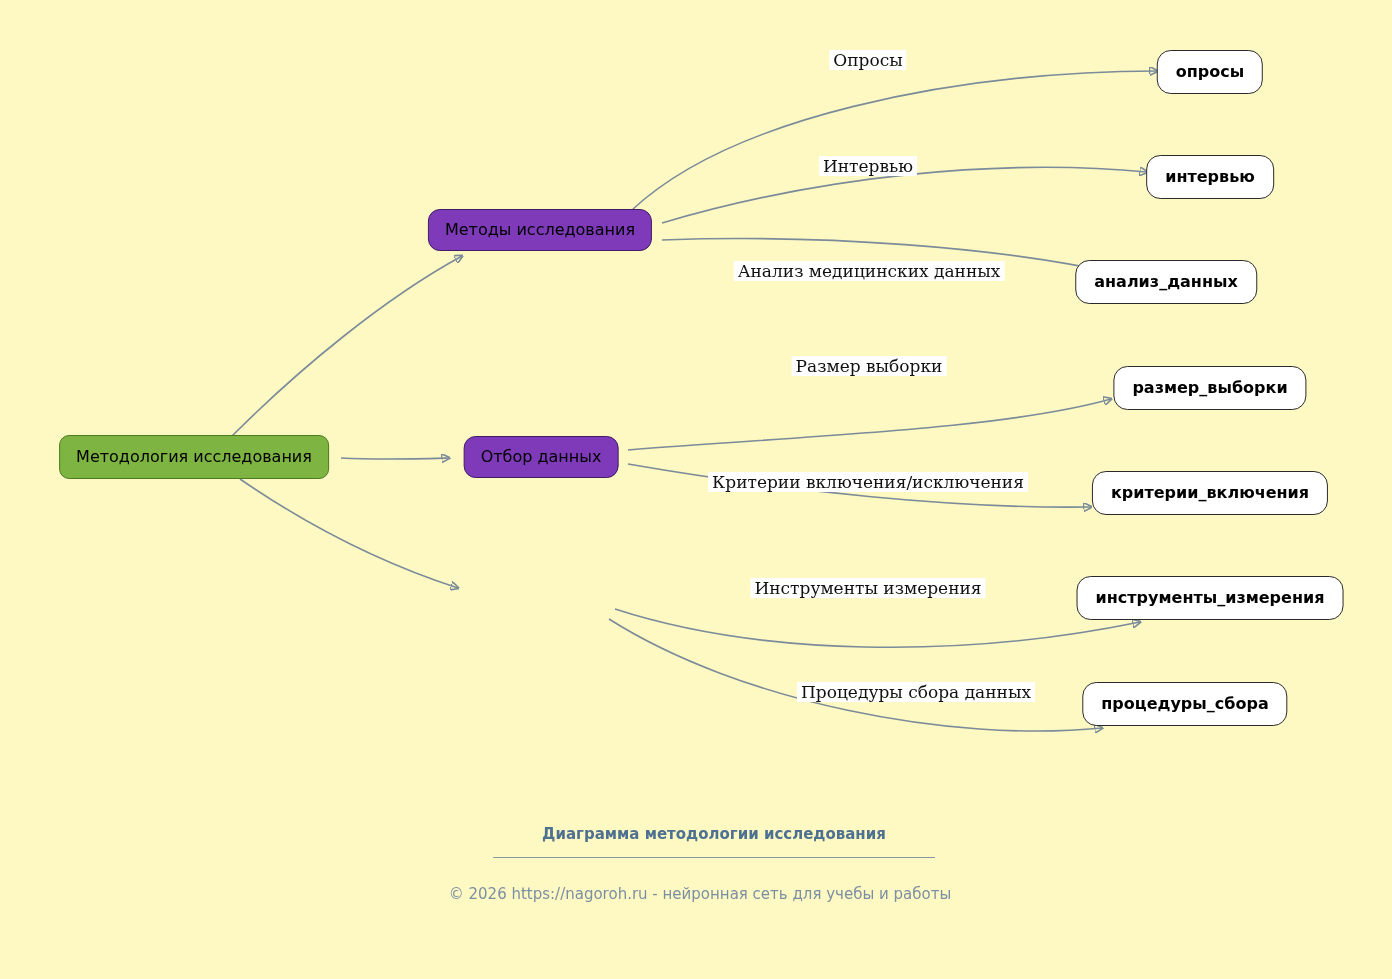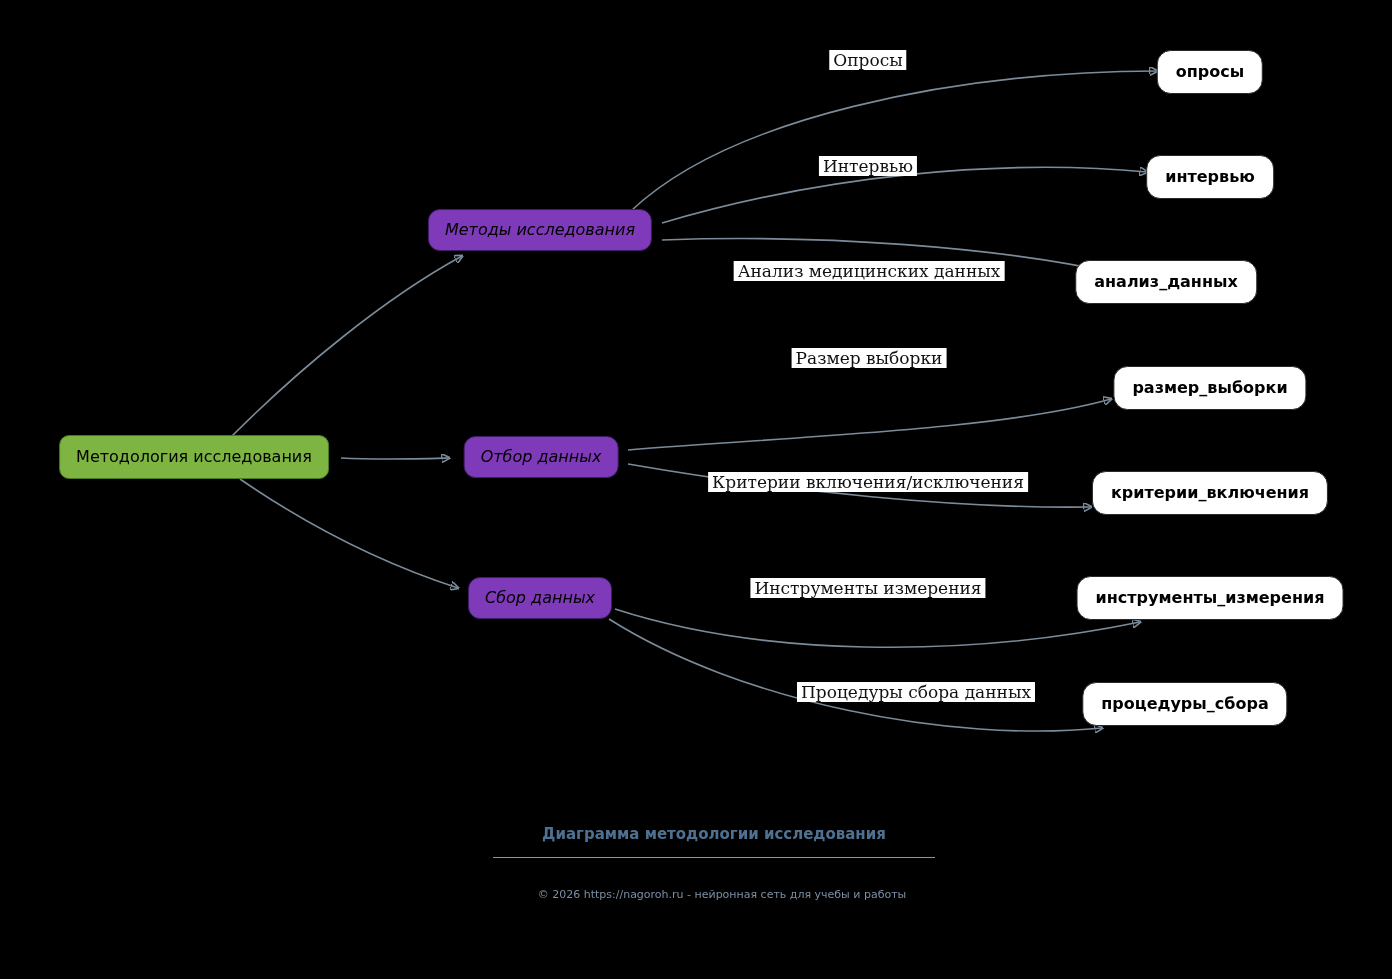--- a/index.html
+++ b/index.html
@@ -7,58 +7,57 @@
     --branch-fill:#7e3ab8; --branch-border:#3f1d66;
     --leaf-fill:#ffffff; --leaf-border:#2a2a2a;
     --edge:#7b8b99; --caption:#4f7191; --copyright:#7b8fa3;
   }
   *{margin:0;padding:0;box-sizing:border-box;}
   body{
     background:#ffffff;
     font-family:"DejaVu Sans","Liberation Sans",sans-serif;
     width:1392px;height:979px;overflow:hidden;
   }
-  .canvas{position:relative;width:1392px;height:979px;background:#000000;}
+  .canvas{position:relative;width:1392px;height:979px;background:#fef9c3;}
   svg.edges{position:absolute;left:0;top:0;width:1392px;height:979px;}
   svg.edges path{fill:none;stroke:var(--edge);stroke-width:1.6px;}
   .node{
     position:absolute;transform:translate(-50%,-50%);
     white-space:nowrap;font-size:16px;line-height:1;color:#000;
     padding:12px 16px;border-radius:10px;border:1.5px solid #000;
   }
   .node.root{
     background:var(--root-fill);border-color:var(--root-border);
     padding:13px 16px;border-radius:10px;
   }
   .node.branch{
     background:var(--branch-fill);border-color:var(--branch-border);
     border-radius:12px;
-    font-style:italic;
   }
   .node.leaf{
     background:var(--leaf-fill);border-color:var(--leaf-border);
     border-radius:14px;font-weight:600;padding:13px 18px;
   }
   .edge-label{
     position:absolute;transform:translate(-50%,-50%);
     font-family:"DejaVu Serif","Liberation Serif",serif;
     font-size:17px;color:#111;white-space:nowrap;background:#ffffff;
     padding:0 4px;
   }
   .caption{
     position:absolute;left:714px;top:834px;transform:translate(-50%,-50%);
     font-size:15px;font-weight:bold;color:var(--caption);white-space:nowrap;
   }
   .caption-line{
     position:absolute;left:493px;top:857px;width:442px;height:0;
     border-top:1px solid #8a98a5;
   }
   .copyright{
-    position:absolute;left:722px;top:894px;transform:translate(-50%,-50%);
-    font-size:11px;color:var(--copyright);white-space:nowrap;
+    position:absolute;left:700px;top:894px;transform:translate(-50%,-50%);
+    font-size:15px;color:var(--copyright);white-space:nowrap;
   }
 </style>
 </head>
 <body>
 
 <div class="canvas">
 
   <svg class="edges" viewBox="0 0 1392 979">
     <defs>
       <marker id="arrow" markerWidth="9" markerHeight="9" refX="7.5" refY="4.5" orient="auto" markerUnits="userSpaceOnUse">
@@ -76,30 +75,29 @@
     <path d="M 628,450 C 800,436 1000,430 1111,399" marker-end="url(#arrow)" stroke="#7b8b99"></path>
     <path d="M 628,464 C 790,492 960,509 1091,507" marker-end="url(#arrow)" stroke="#7b8b99"></path>
 
     <path d="M 615,609 C 760,656 960,659 1140,622" marker-end="url(#arrow)" stroke="#7b8b99"></path>
     <path d="M 609,619 C 740,702 950,743 1102,728" marker-end="url(#arrow)" stroke="#7b8b99"></path>
   </svg>
 
   <div class="edge-label" style="left:868px;top:60px">Опросы</div>
   <div class="edge-label" style="left:868px;top:166px">Интервью</div>
   <div class="edge-label" style="left:869px;top:271px">Анализ медицинских данных</div>
-  <div class="edge-label" style="left:869px;top:358px">Размер выборки</div>
+  <div class="edge-label" style="left:869px;top:366px">Размер выборки</div>
   <div class="edge-label" style="left:868px;top:482px">Критерии включения/исключения</div>
   <div class="edge-label" style="left:868px;top:588px">Инструменты измерения</div>
   <div class="edge-label" style="left:916px;top:692px">Процедуры сбора данных</div>
 
   <div class="node root" style="left:194px;top:457px">Методология исследования</div>
 
   <div class="node branch" style="left:540px;top:230px">Методы исследования</div>
   <div class="node branch" style="left:541px;top:457px">Отбор данных</div>
-  <div class="node branch" style="left:540px;top:598px">Сбор данных</div>
 
   <div class="node leaf" style="left:1210px;top:72px">опросы</div>
   <div class="node leaf" style="left:1210px;top:177px">интервью</div>
   <div class="node leaf" style="left:1166px;top:282px">анализ_данных</div>
   <div class="node leaf" style="left:1210px;top:388px">размер_выборки</div>
   <div class="node leaf" style="left:1210px;top:598px">инструменты_измерения</div>
   <div class="node leaf" style="left:1210px;top:493px">критерии_включения</div>
   <div class="node leaf" style="left:1185px;top:704px">процедуры_сбора</div>
 
   <div class="caption">Диаграмма методологии исследования</div>

